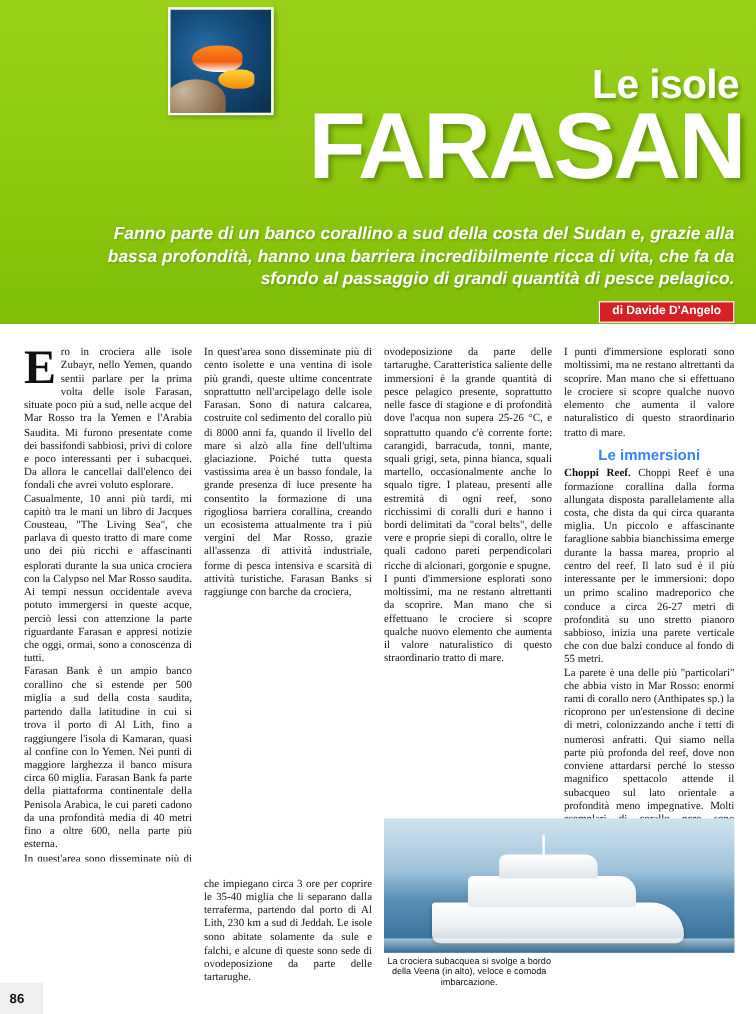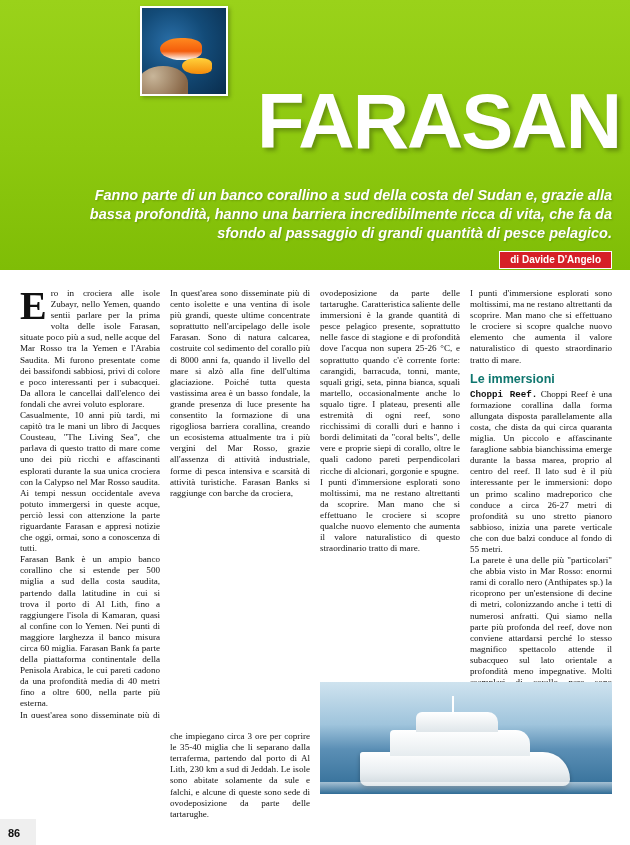--- a/index.html
+++ b/index.html
@@ -188,30 +188,30 @@
     top: 722px;
     width: 140px;
     font-size: 9.1px;
     line-height: 11.1px;
     text-align: justify;
     font-family: "Liberation Serif", serif;
     color: #111111;
   }
 
   .subhead {
-    color: #0f766e;
+    color: #3b82f6;
     font-family: "Liberation Sans", sans-serif;
     font-weight: bold;
     font-size: 12.5px;
     line-height: 14px;
     margin: 6px 0 3px 0;
-    text-align: left;
+    text-align: center;
   }
   .runin {
-    font-family: Liberation Mono, monospace;
+    font-family: Liberation Serif, serif;
     font-weight: bold;
     font-size: 9.2px;
   }
   .boat-photo {
     position: absolute;
     left: 320px;
     top: 682px;
     width: 292px;
     height: 112px;
     overflow: hidden;
@@ -308,20 +308,21 @@
   <div class="hero">
     <div class="hero-inner">
 
       <div class="photo-badge">
         <div class="coral"></div>
         <div class="fish"></div>
         <div class="fish2"></div>
       </div>
 
 
+      <div class="title-small">Le isole</div>
       <div class="title-big">FARASAN</div>
 
       <div class="standfirst">Fanno parte di un banco corallino a sud della costa del Sudan e, grazie alla bassa profondità, hanno una barriera incredibilmente ricca di vita, che fa da sfondo al passaggio di grandi quantità di pesce pelagico.</div>
 
       <div class="byline-wrap">
         <span class="byline">di Davide D'Angelo</span>
       </div>
     </div>
   </div>
 
@@ -357,17 +358,18 @@
   </div>
 
   <div class="boat-photo">
     <div class="boat-hull"></div>
     <div class="boat-mid"></div>
     <div class="boat-top"></div>
     <div class="boat-mast"></div>
     <div class="wake"></div>
   </div>
 
+  <div class="photo-cap">La crociera subacquea si svolge a bordo della Veena (in alto), veloce e comoda imbarcazione.</div>
 
   <div class="edge-strip"></div>
   <div class="folio">86</div>
 
 </div>
 
 </body></html>

